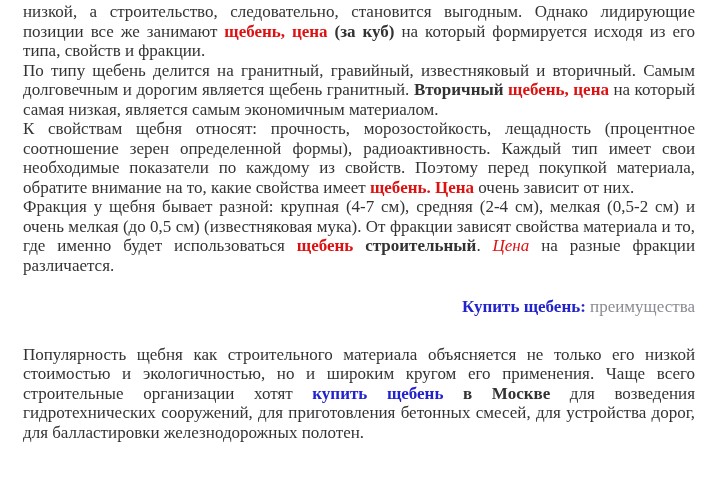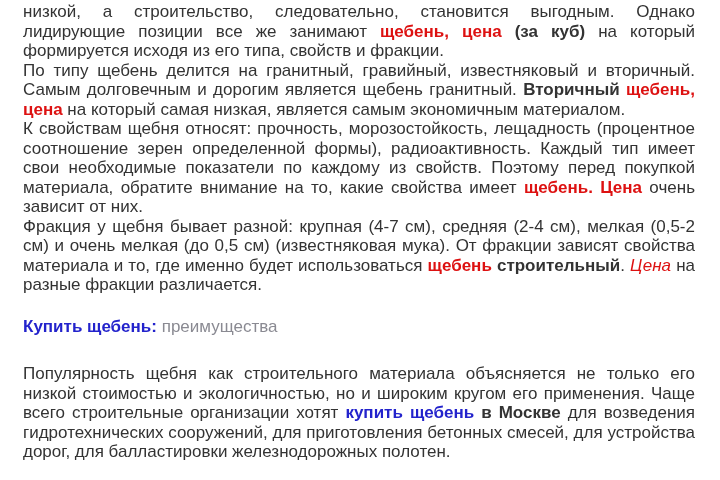--- a/index.html
+++ b/index.html
@@ -17,33 +17,33 @@
   body {
     width: 720px;
     height: 480px;
     overflow: hidden;
   }
   .doc {
     box-sizing: border-box;
     width: 720px;
     height: 376px;
     padding: 2px 25px 0 23px;
-    font-family: Liberation Sans, sans-serif;
+    font-family: Liberation Serif, serif;
     font-size: 17px;
     line-height: 19.5px;
     color: var(--ink);
   }
   p.body-paragraph {
     margin: 0;
     text-align: justify;
     text-justify: inter-word;
   }
   p.heading {
     margin: 22px 0 28px 0;
-    text-align: left;
+    text-align: right;
   }
   .seg-normal { }
   .seg-bold { font-weight: bold; }
   .seg-red-bold { color: var(--red); font-weight: bold; }
   .seg-red-italic { color: var(--red); font-style: italic; }
   .seg-blue-bold { color: var(--blue); font-weight: bold; }
   .seg-gray { color: var(--gray); }
 </style>
 </head>
 <body>

